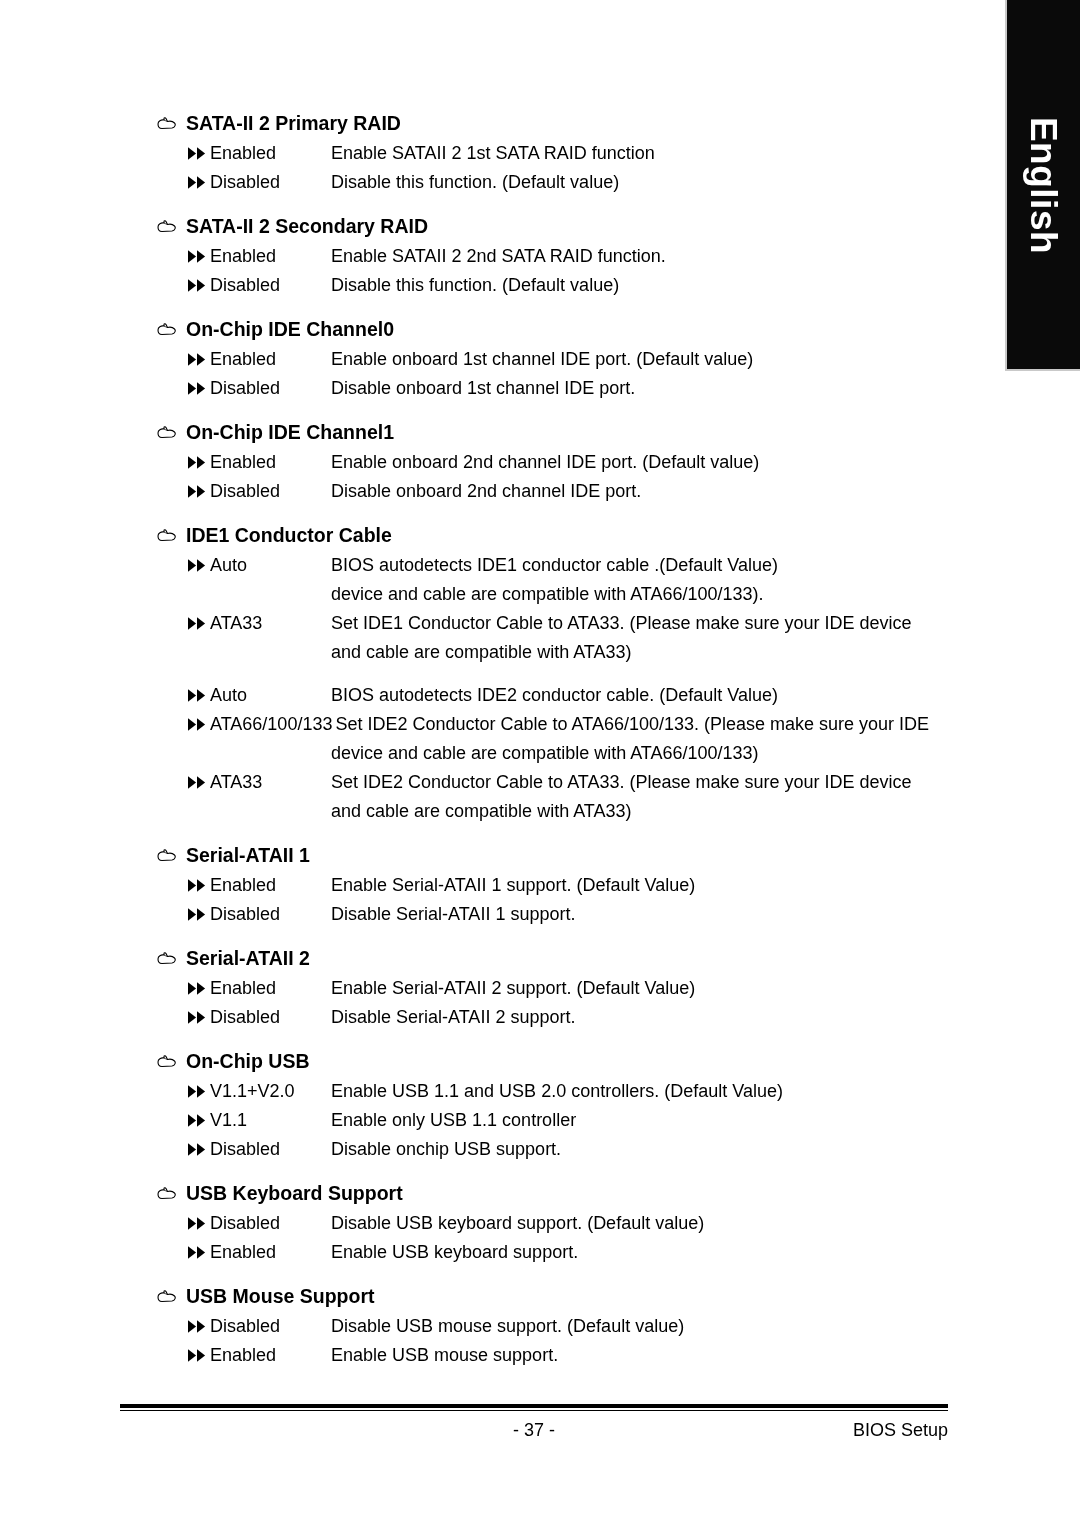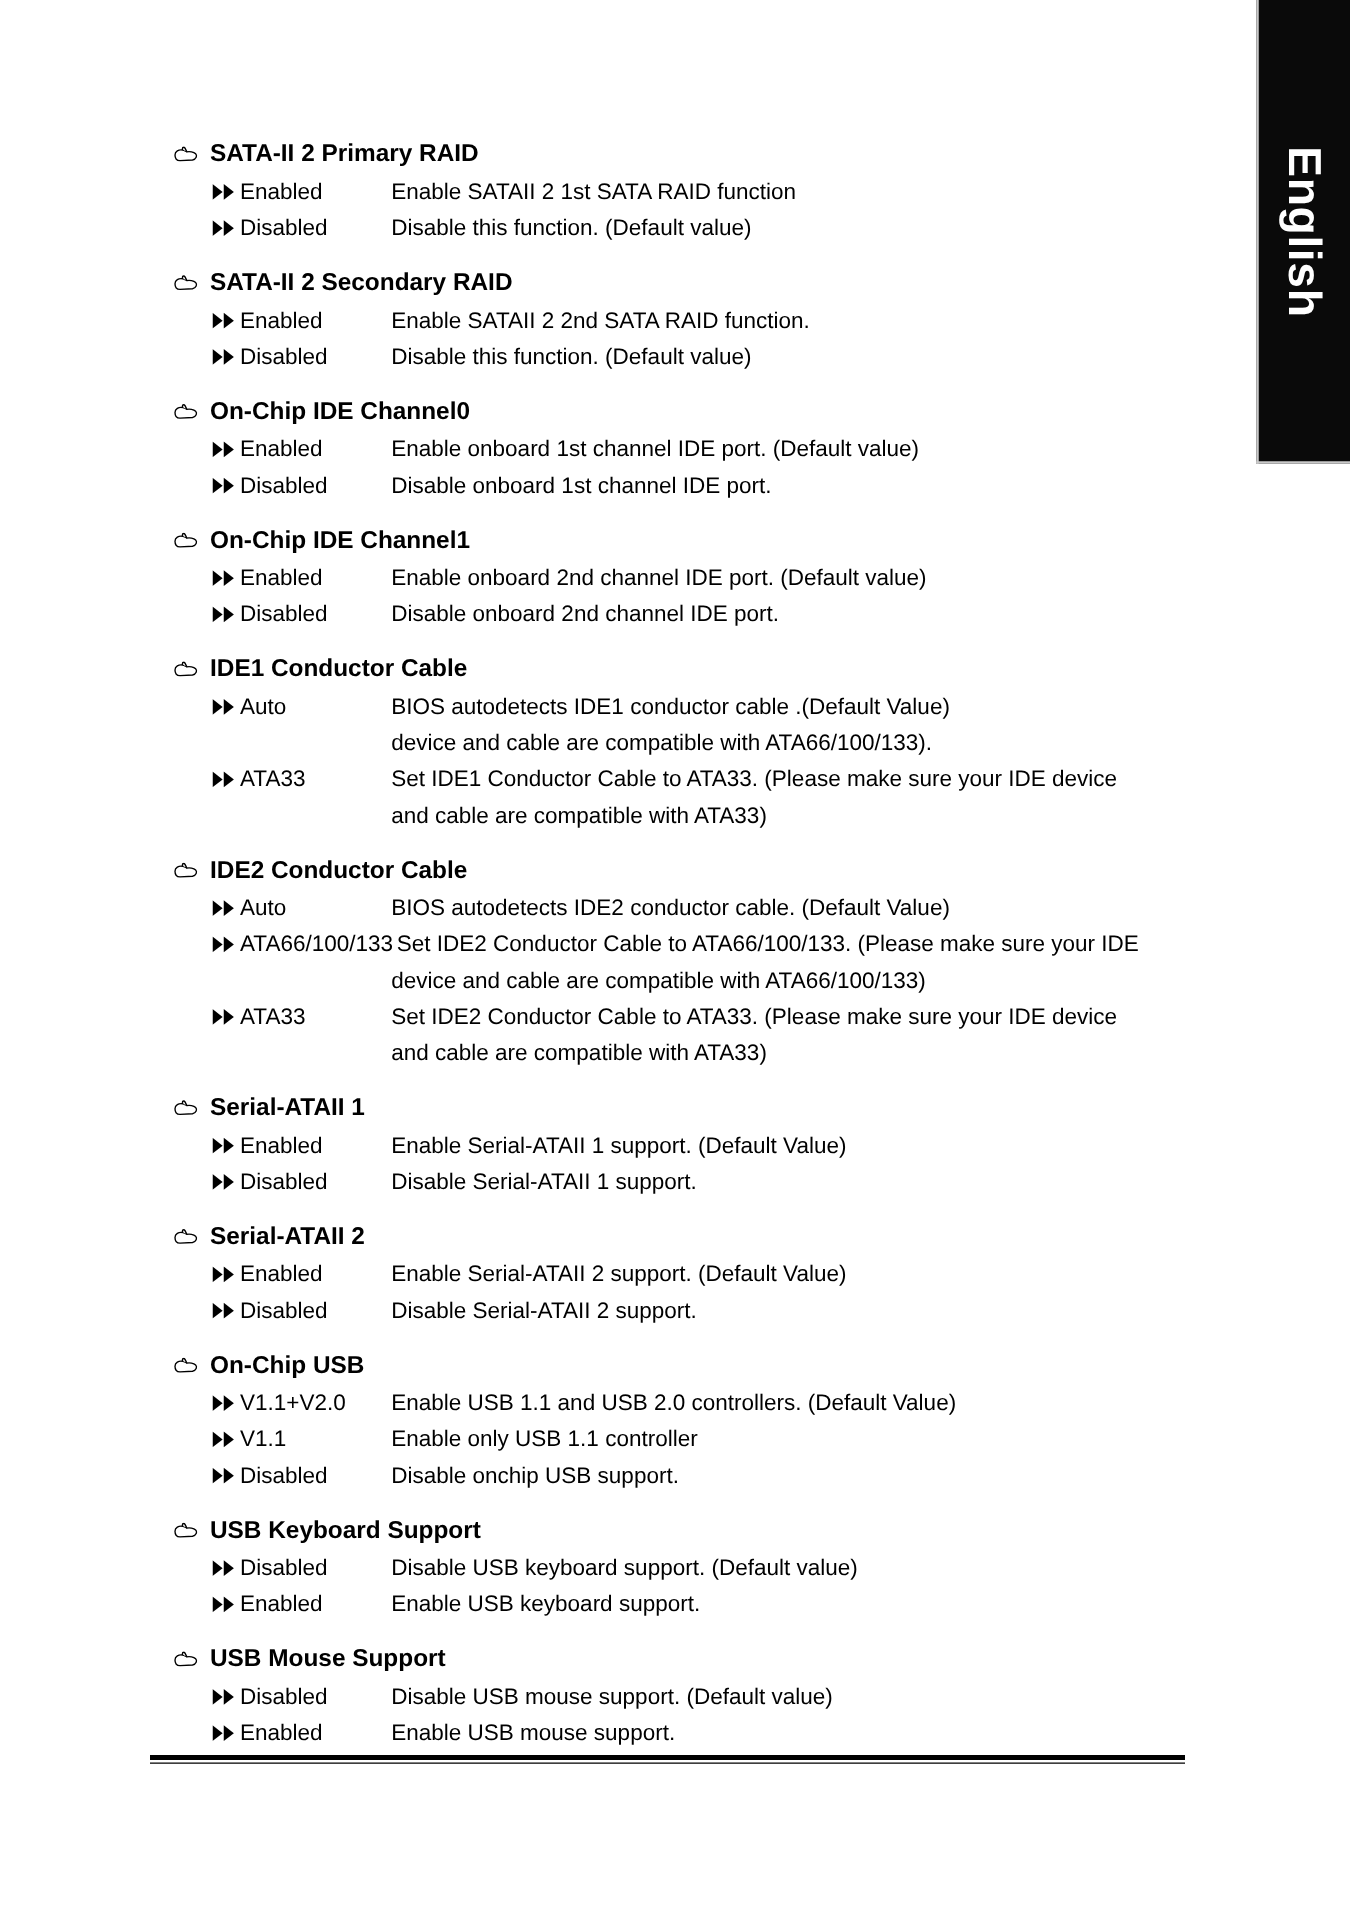--- a/index.html
+++ b/index.html
@@ -52,20 +52,21 @@
   
   .content {
     position: absolute;
     top: 108px;
     left: 0;
     width: 1005px;
   }
 
   .section {
     margin-bottom: 14px;
+    margin-left: 18px;
   }
 
   
   .heading {
     position: relative;
     padding-left: 168px;
     min-height: 31px;
     font-size: 19.5px;
     font-weight: bold;
     line-height: 31px;
@@ -235,24 +236,20 @@
             <polygon points="10,0 19,7 10,14" fill="#000"></polygon>
           </svg><span class="opt-label">Auto</span><span class="opt-desc">BIOS autodetects IDE1 conductor cable .(Default Value)</span></div>
         <div class="cont-row">device and cable are compatible with ATA66/100/133).</div>
         <div class="opt-row"><svg class="arrow-icon" viewBox="0 0 20 14" xmlns="http://www.w3.org/2000/svg">
             <polygon points="0,0 9,7 0,14" fill="#000"></polygon>
             <polygon points="10,0 19,7 10,14" fill="#000"></polygon>
           </svg><span class="opt-label">ATA33</span><span class="opt-desc">Set IDE1 Conductor Cable to ATA33. (Please make sure your IDE device</span></div>
         <div class="cont-row">and cable are compatible with ATA33)</div>
       </div>
       <div class="section">
-        <div class="heading"><svg class="hand-icon" viewBox="0 0 44 28" xmlns="http://www.w3.org/2000/svg">
-            <path d="M8 14 C8 8, 14 5, 20 6 L20 3 C20 1, 23 1, 24 3 L27 9 C31 8, 38 9, 41 12 C44 15, 42 21, 36 22 L16 23 C10 23, 8 19, 8 14 Z" fill="none" stroke="#000" stroke-width="2.2" stroke-linejoin="round"></path>
-            <path d="M20 6 C22 7, 24 8, 27 9" fill="none" stroke="#000" stroke-width="1.6"></path>
-          </svg><span>IDE2 Conductor Cable</span></div>
         <div class="opt-row"><svg class="arrow-icon" viewBox="0 0 20 14" xmlns="http://www.w3.org/2000/svg">
             <polygon points="0,0 9,7 0,14" fill="#000"></polygon>
             <polygon points="10,0 19,7 10,14" fill="#000"></polygon>
           </svg><span class="opt-label">Auto</span><span class="opt-desc">BIOS autodetects IDE2 conductor cable. (Default Value)</span></div>
         <div class="opt-row"><svg class="arrow-icon" viewBox="0 0 20 14" xmlns="http://www.w3.org/2000/svg">
             <polygon points="0,0 9,7 0,14" fill="#000"></polygon>
             <polygon points="10,0 19,7 10,14" fill="#000"></polygon>
           </svg><span class="opt-label wide">ATA66/100/133</span><span class="opt-desc">Set IDE2 Conductor Cable to ATA66/100/133. (Please make sure your IDE</span></div>
         <div class="cont-row">device and cable are compatible with ATA66/100/133)</div>
         <div class="opt-row"><svg class="arrow-icon" viewBox="0 0 20 14" xmlns="http://www.w3.org/2000/svg">
@@ -333,15 +330,19 @@
         <div class="opt-row"><svg class="arrow-icon" viewBox="0 0 20 14" xmlns="http://www.w3.org/2000/svg">
             <polygon points="0,0 9,7 0,14" fill="#000"></polygon>
             <polygon points="10,0 19,7 10,14" fill="#000"></polygon>
           </svg><span class="opt-label">Enabled</span><span class="opt-desc">Enable USB mouse support.</span></div>
       </div>
     </div>
 
   <div class="footer">
     <div class="footer-rule-thick"></div>
     <div class="footer-rule-thin"></div>
+    <div class="footer-row">
+      <div class="footer-page">- 37 -</div>
+      <div class="footer-right">BIOS Setup</div>
+    </div>
   </div>
 
 </div>
 
 </body></html>

